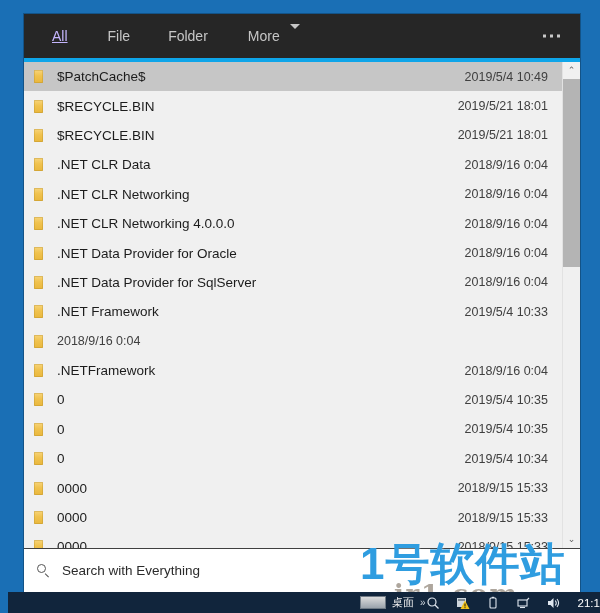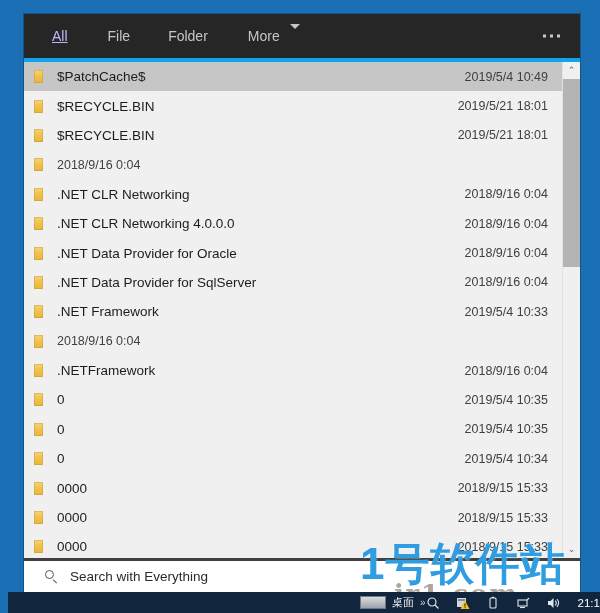--- a/index.html
+++ b/index.html
@@ -146,26 +146,26 @@
   #sb-thumb {
     position: absolute;
     left: 0; right: 0;
     top: 0;
     height: 188px;
     background: #b4b4b4;
   }
   
   #search-bar {
     flex: 0 0 auto;
-    height: 34px;
+    height: 44px;
     background: #ffffff;
-    border-top: 3px solid #404040;
+    border-top: 1px solid #404040;
     display: flex;
     align-items: center;
-    padding-left: 20px;
+    padding-left: 12px;
     box-sizing: border-box;
   }
   #search-icon {
     width: 16px; height: 16px;
     flex: 0 0 auto;
     margin-right: 10px;
     position: relative;
   }
   #search-icon .glass {
     position: absolute; left: 1px; top: 1px;
@@ -283,20 +283,21 @@
             <span class="row-name">$RECYCLE.BIN</span>
             <span class="row-date">2019/5/21 18:01</span>
           </div>
           <div class="row">
             <span class="folder-icon"></span>
             <span class="row-name">$RECYCLE.BIN</span>
             <span class="row-date">2019/5/21 18:01</span>
           </div>
           <div class="row">
             <span class="folder-icon"></span>
+            <span class="row-name">.NET CLR Data</span>
             <span class="row-date">2018/9/16 0:04</span>
           </div>
           <div class="row">
             <span class="folder-icon"></span>
             <span class="row-name">.NET CLR Networking</span>
             <span class="row-date">2018/9/16 0:04</span>
           </div>
           <div class="row">
             <span class="folder-icon"></span>
             <span class="row-name">.NET CLR Networking 4.0.0.0</span>

